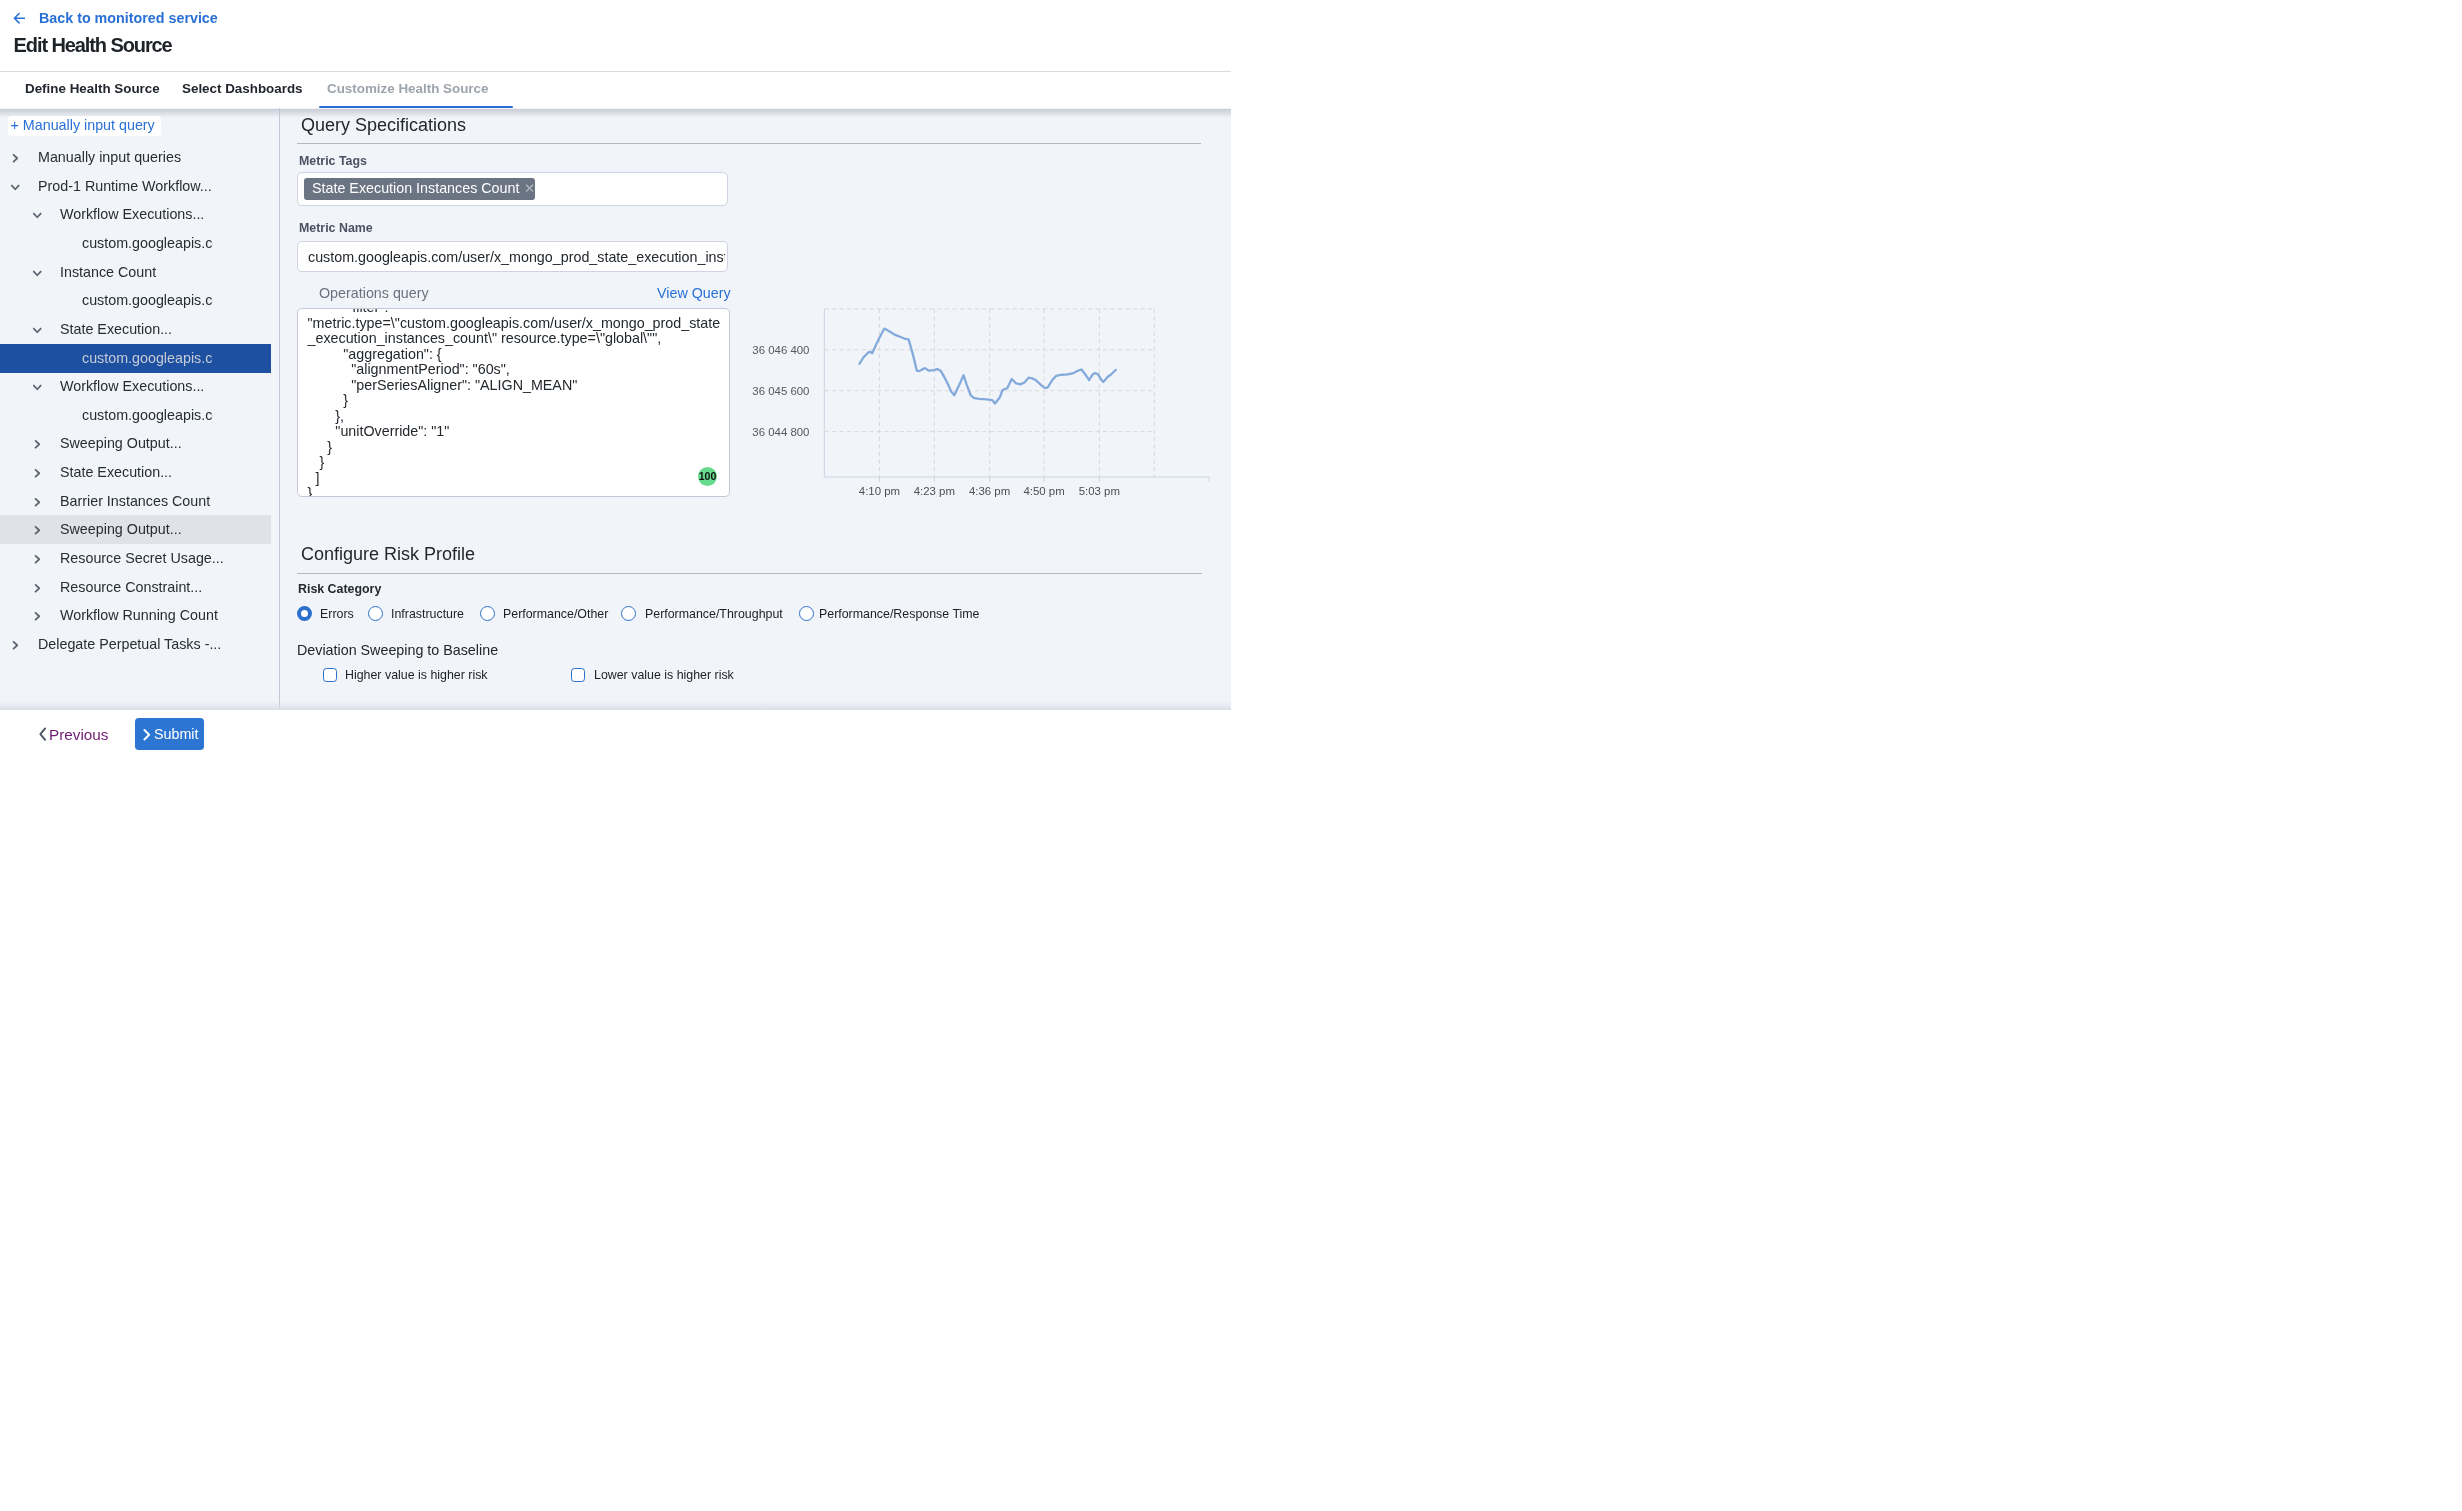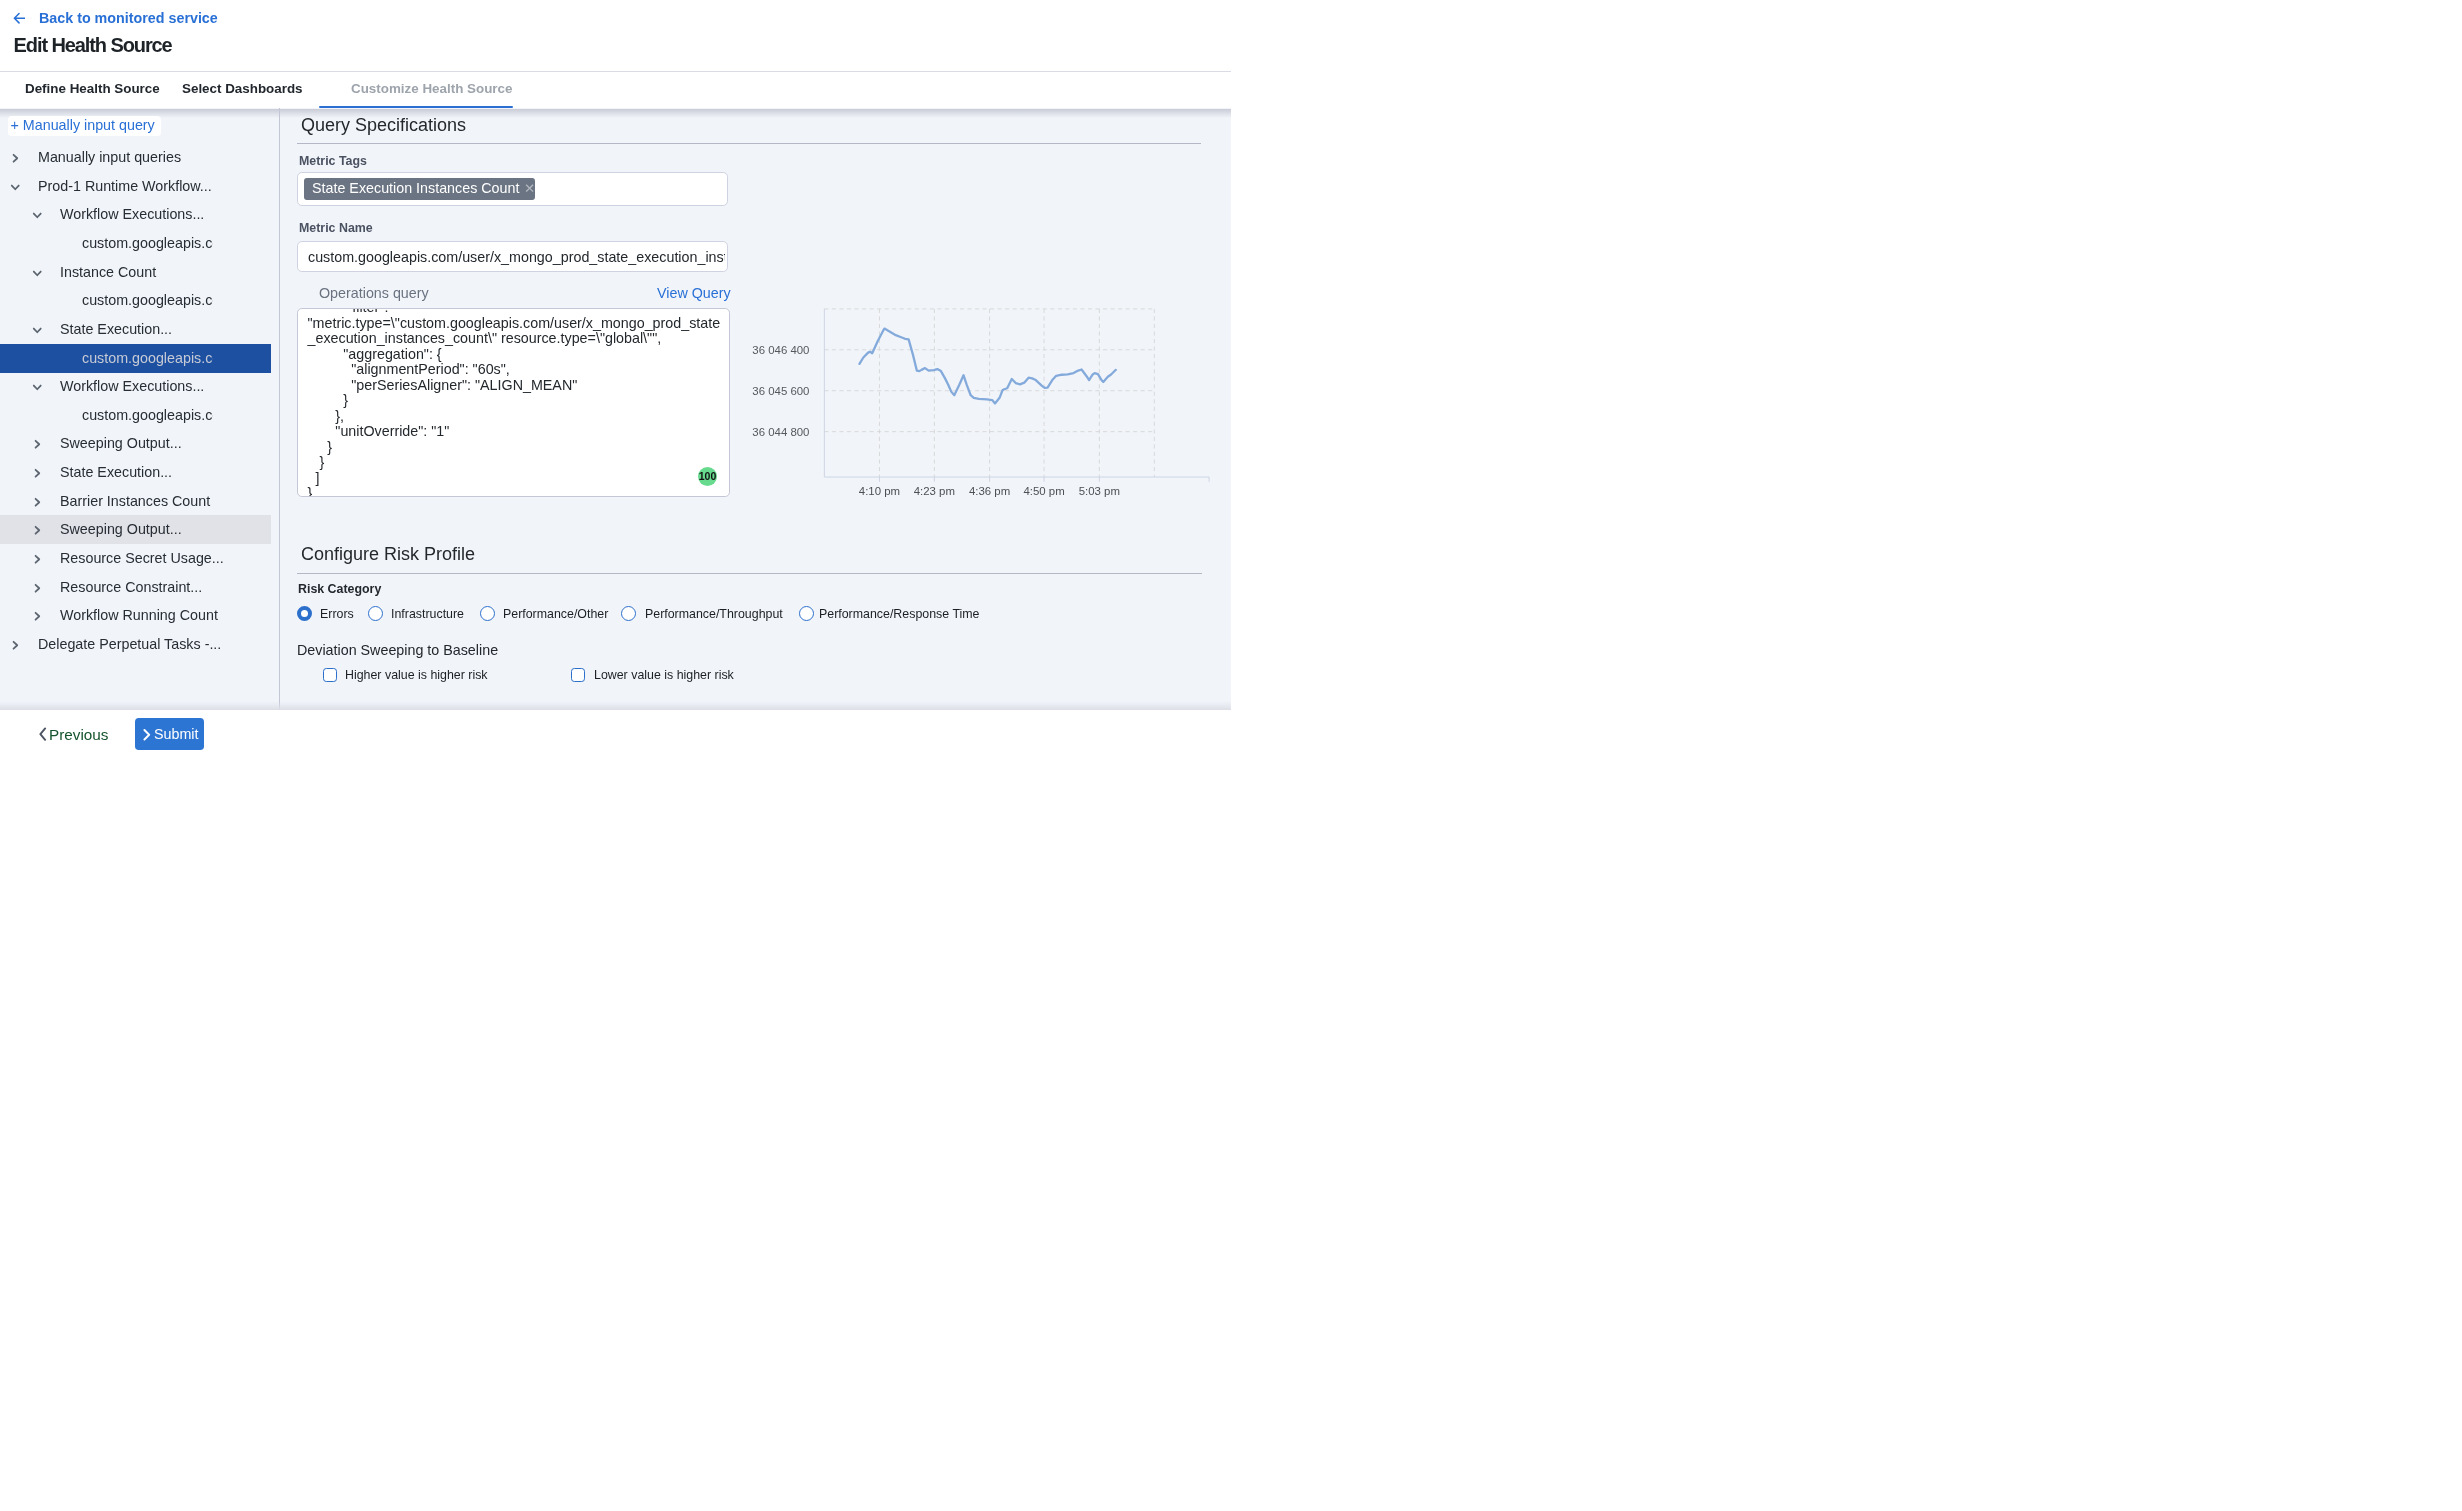--- a/index.html
+++ b/index.html
@@ -12,21 +12,21 @@
   #sidediv{left:279px;top:108px;width:1px;height:602px;background:#c3c6d4;}
   #hline1{left:0;top:71px;width:1231px;height:1px;background:#dadce3;}
   #footer{left:0;top:710px;width:1231px;height:46px;background:#ffffff;}
   #footshadow{left:0;top:701px;width:1231px;height:9.3px;background:linear-gradient(rgba(225,227,234,0),#dddfe7);}
   #tabshadow{left:0;top:109px;width:1231px;height:8.6px;background:linear-gradient(#c9ccd6,rgba(241,245,250,0));}
   
   #backtext{left:39px;top:10.5px;height:15.3px;line-height:15.3px;font-size:14.3px;color:#2970d6;font-weight:bold;}
   #title{left:13.6px;top:35px;height:20px;line-height:20px;font-size:20px;font-weight:bold;color:#1e2328;letter-spacing:-1.1px;}
   
   .tab{top:81px;height:16px;line-height:16px;font-size:13.4px;font-weight:bold;color:#22272e;}
-  #tab3{color:#9ea4ac;margin-left:24px;}
+  #tab3{color:#9ea4ac;}
   #tabline{left:319px;top:106px;width:194px;height:2.4px;background:#2b6fd3;border-radius:1.9px;}
   
   #addq{left:7.6px;top:116px;width:153px;height:20px;background:#ffffff;border-radius:3.8px;}
   #addqt{left:10.5px;top:118px;height:15.3px;line-height:15.3px;font-size:14.3px;color:#2970d6;}
   .trow{position:absolute;left:0;width:271px;height:29px;}
   .trow span{position:absolute;top:0;line-height:29px;font-size:14.3px;color:#272d34;white-space:nowrap;margin-left:8px;}
   .trow svg{position:absolute;top:9.5px;}
   .l0 span{left:30px;} .l1 span{left:52px;}
   .l0 svg{left:9.5px;} .l1 svg{left:32px;}
   .l2 span{left:74px;width:131px;overflow:hidden;}
@@ -54,21 +54,21 @@
   #crp{left:301px;top:544px;height:21px;line-height:21px;font-size:18px;color:#23282d;}
   #crule{left:297px;top:573px;width:905px;height:1.1px;background:#b5b7c5;}
   #rclabel{left:298px;top:582px;height:14.3px;line-height:14.3px;font-size:12.4px;font-weight:bold;color:#23282e;}
   .radio{width:15.3px;height:15.3px;border-radius:50%;box-sizing:border-box;border:1.4px solid #2d70cc;background:#fff;top:606px;}
   #r1{border-width:4.1px;}
   .rlabel{top:607px;height:14.3px;line-height:14.3px;font-size:12.4px;color:#1b2025;}
   #devlabel{left:297px;top:643px;height:15.3px;line-height:15.3px;font-size:14.3px;color:#22272d;}
   .cbox{width:14px;height:14px;border-radius:3.3px;box-sizing:border-box;border:1.5px solid #2d70cc;background:#fff;top:668px;}
   .clabel{top:669px;height:13.4px;line-height:13.4px;font-size:12.4px;color:#1b2025;}
   
-  #prevtext{left:49px;top:727px;height:15.3px;line-height:15.3px;font-size:15.3px;color:#14532d;}
+  #prevtext{left:49px;top:727px;height:15.3px;line-height:15.3px;font-size:15.3px;color:#701a75;}
   #submit{left:135px;top:718px;width:69px;height:32px;background:#2c75d2;border-radius:3.8px;}
   #subtext{left:154px;top:727px;height:15.3px;line-height:15.3px;font-size:14.3px;color:#ffffff;}
 </style>
 </head>
 <body>
 <div id="app">
   <div class="abs" id="contentbg"></div>
   <div class="abs" id="tabshadow"></div>
   <div class="abs" id="sidediv"></div>
   <div class="abs" id="hline1"></div>

